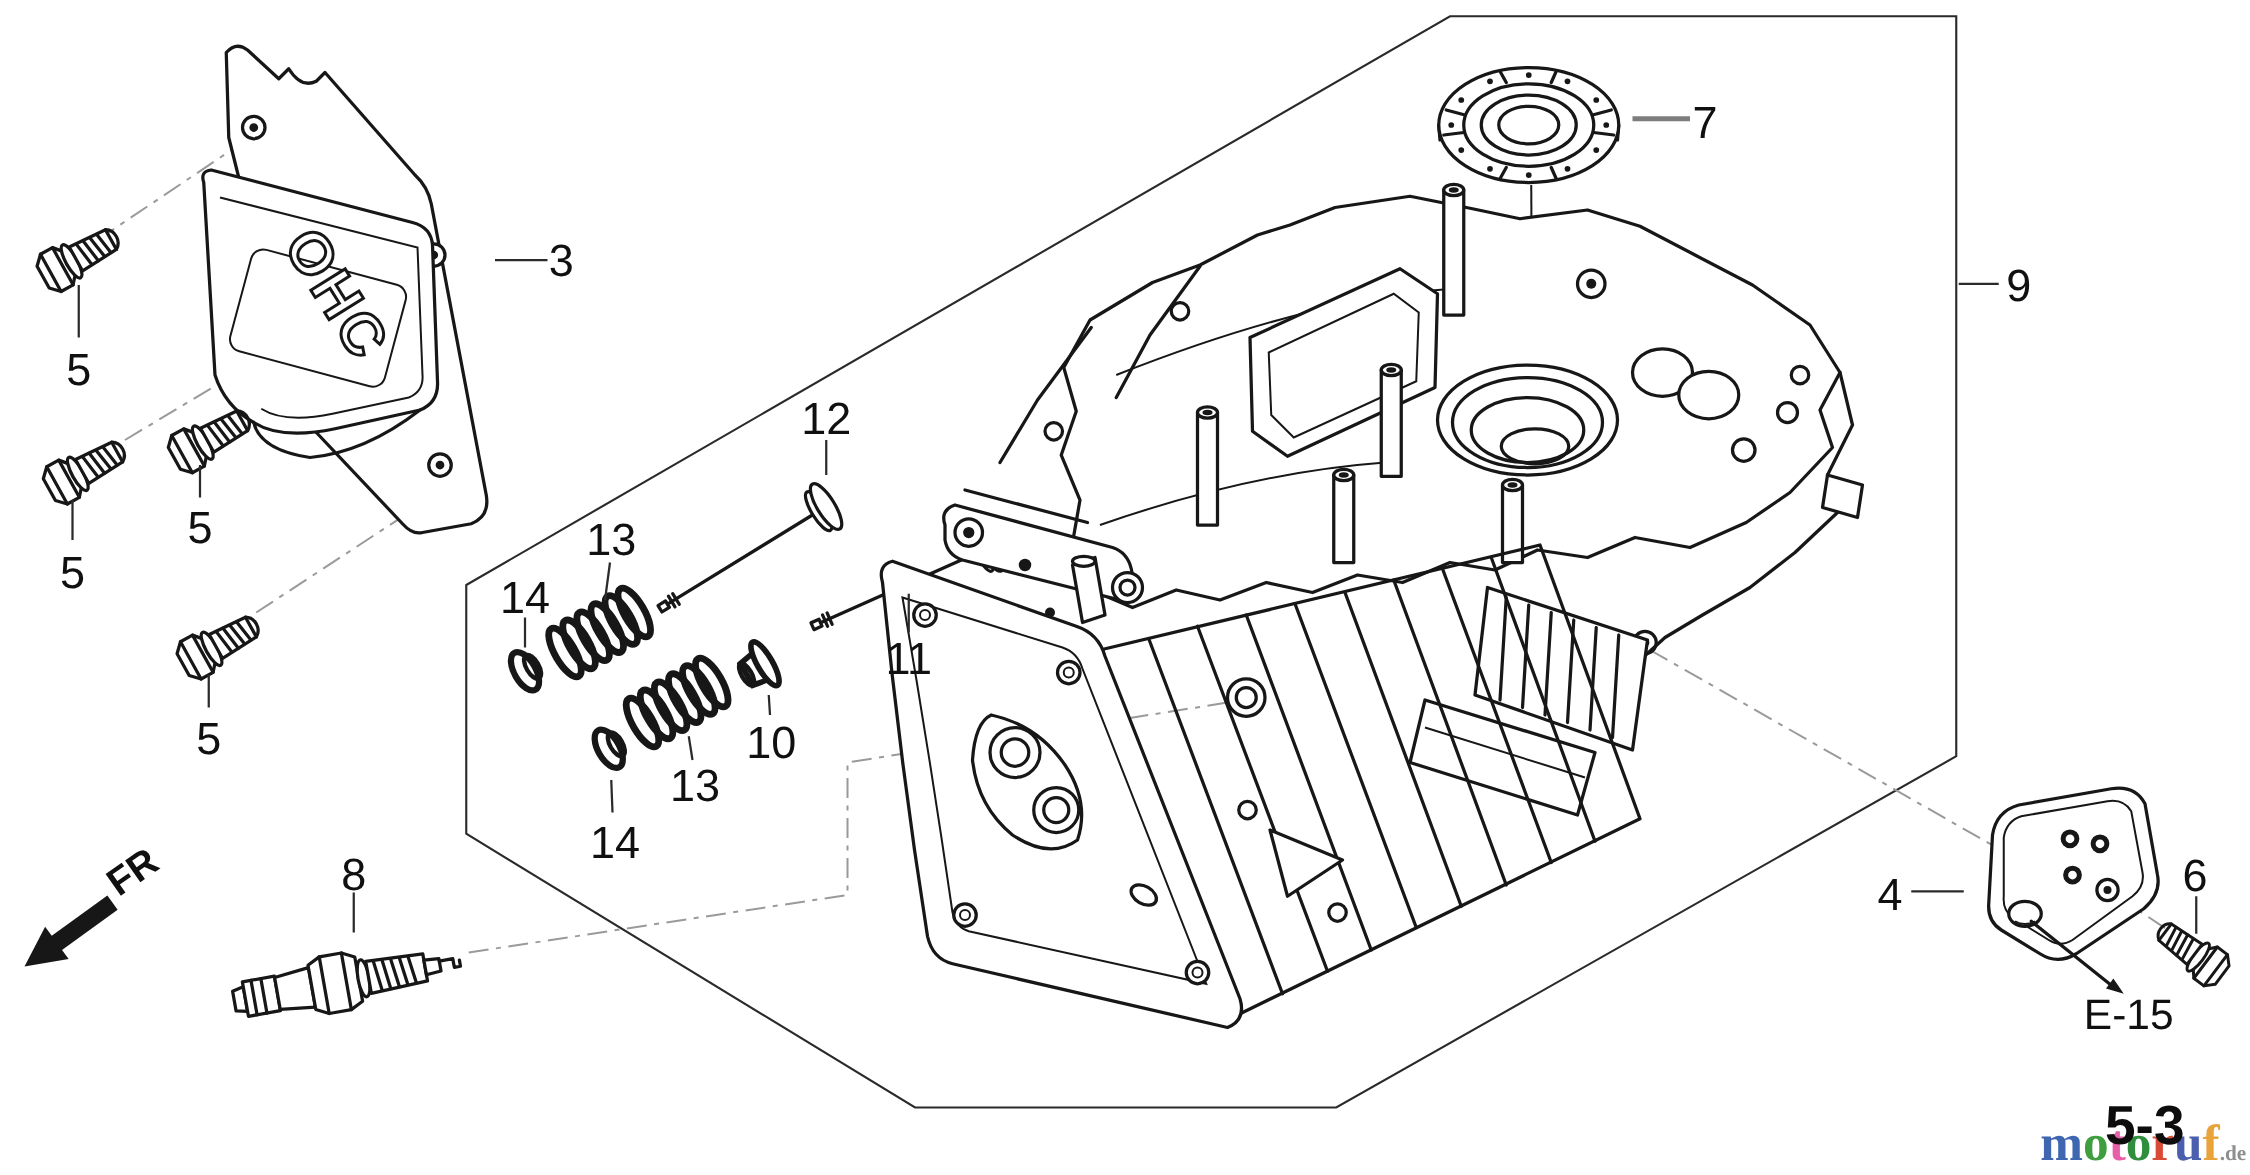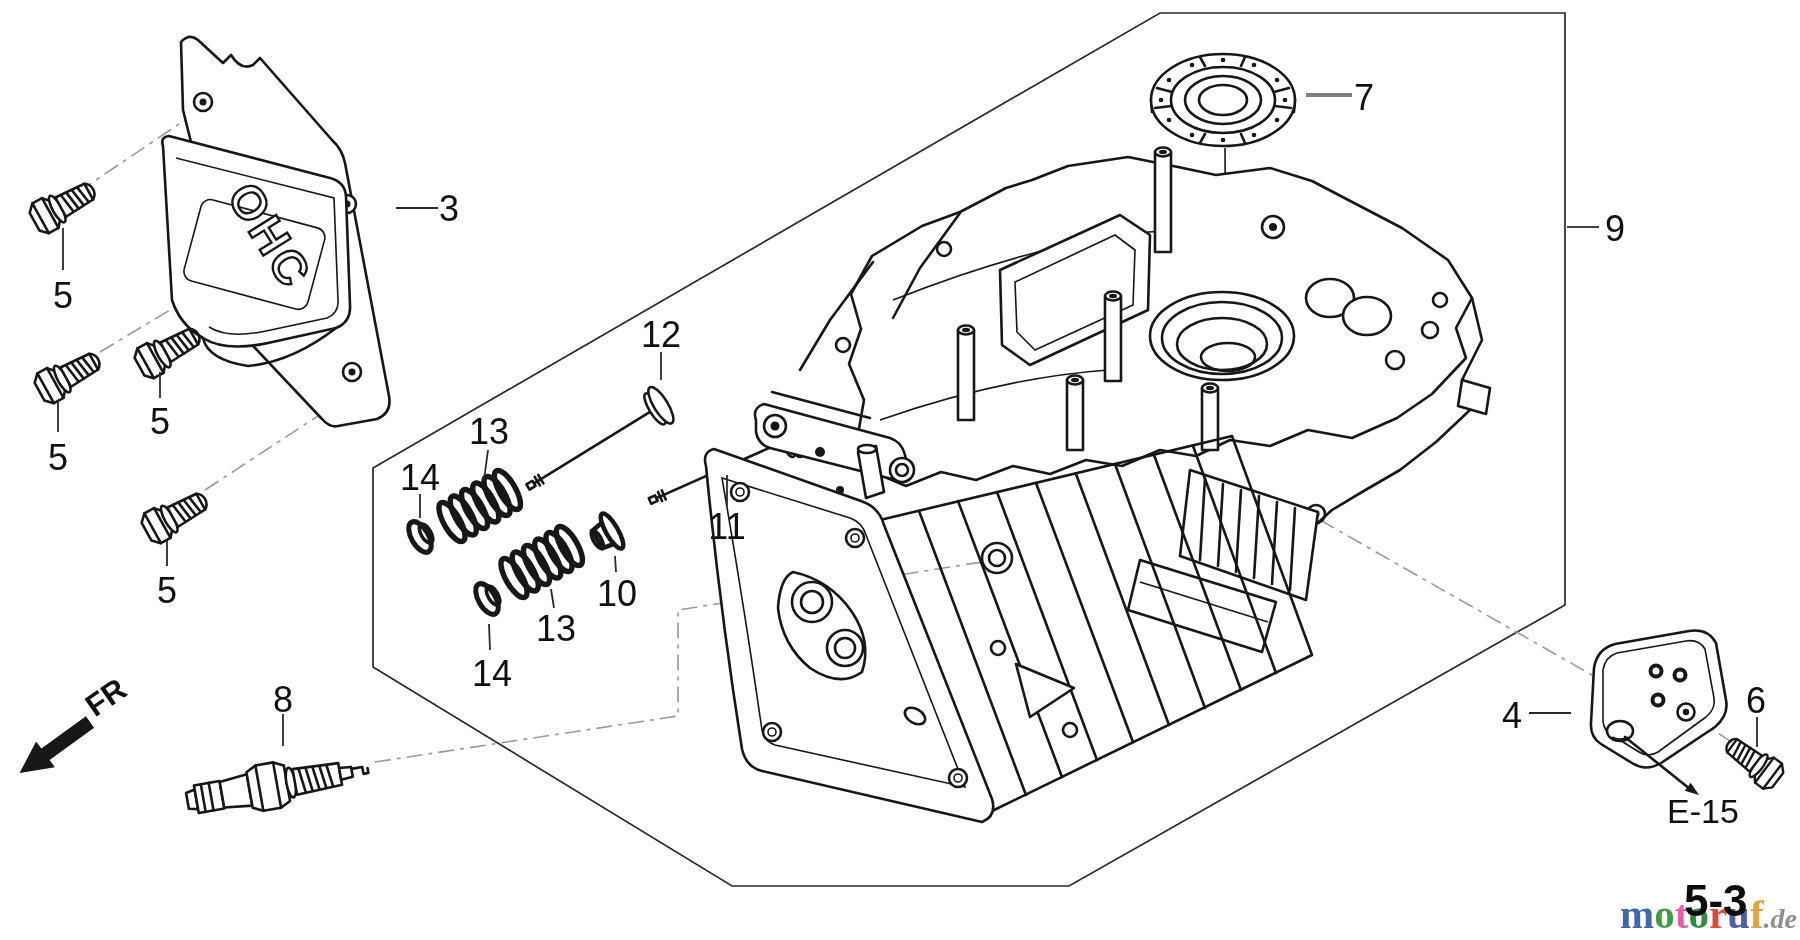--- a/index.html
+++ b/index.html
@@ -16,21 +16,21 @@
   .dashdot{stroke:#9a9a9a;stroke-width:1.6;fill:none;stroke-dasharray:16 6 4 6;}
   .border{stroke:#2a2a2a;stroke-width:1.7;fill:none;}
   .lbl{font-family:"Liberation Sans",sans-serif;font-size:36px;fill:#101010;text-anchor:middle;}
   .lbl-sm{font-family:"Liberation Sans",sans-serif;font-size:34px;fill:#101010;text-anchor:middle;}
   .fr-txt{font-family:"Liberation Sans",sans-serif;font-size:31px;font-weight:bold;fill:#101010;text-anchor:middle;}
   .ohc{font-family:"Liberation Sans",sans-serif;font-size:47px;font-weight:bold;letter-spacing:3px;
        fill:#ffffff;stroke:#171717;stroke-width:2.4;}
   .watermark{position:absolute;right:3px;bottom:5px;z-index:2;
              font-family:"Liberation Serif",serif;font-weight:bold;font-size:41px;line-height:1;
              white-space:nowrap;}
-  .watermark .suffix{font-size:28px;font-style:italic;}
+  .watermark .suffix{font-size:17px;}
   .pagenum{position:absolute;left:1684px;top:876px;z-index:3;
            font-family:"Liberation Sans",sans-serif;font-weight:bold;font-size:44px;color:#0d0d0d;}
 </style>
 </head>
 <body>
 
 <div class="stage">
 
 <svg width="1800" height="940" viewBox="0 0 1800 940">
 

